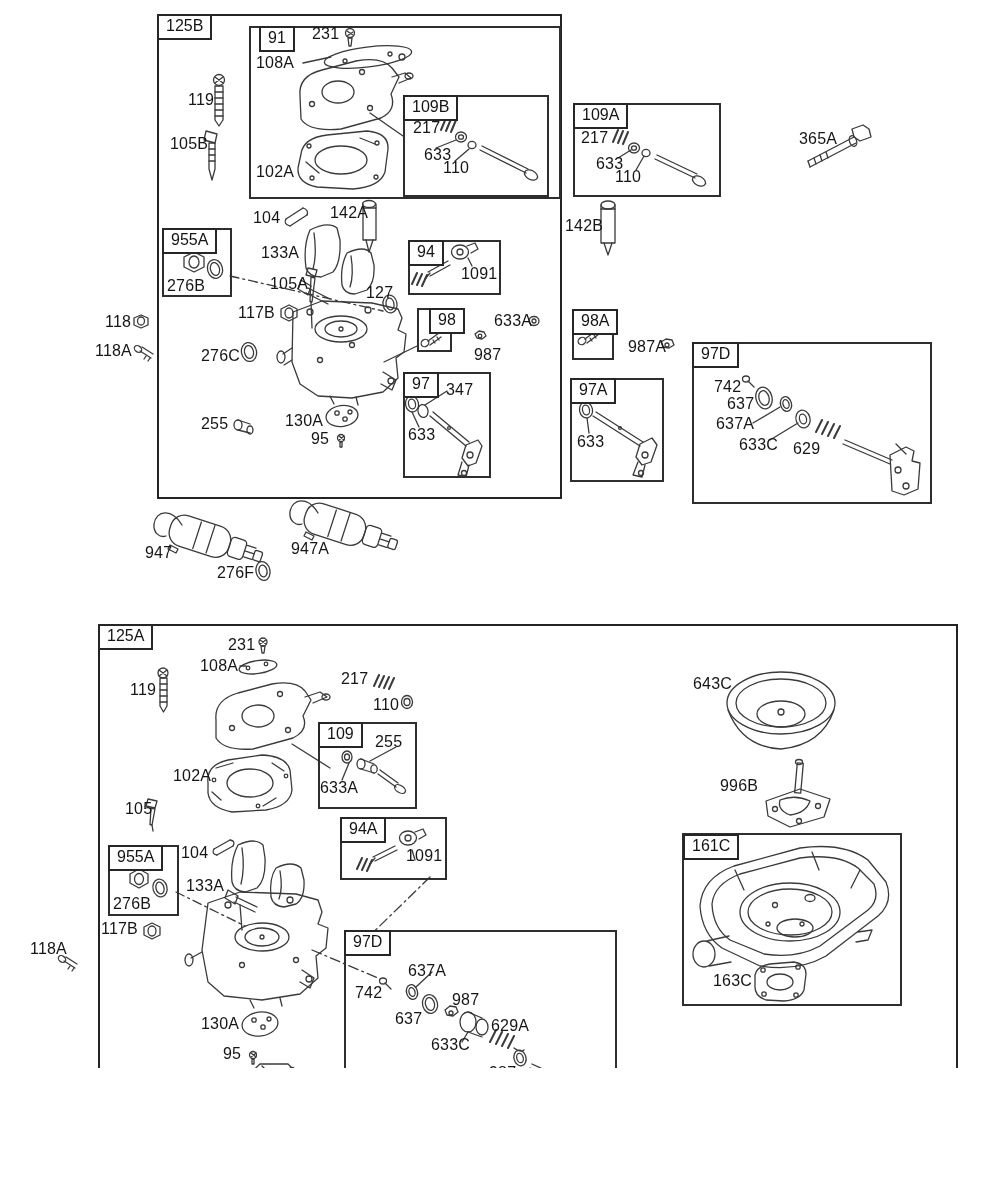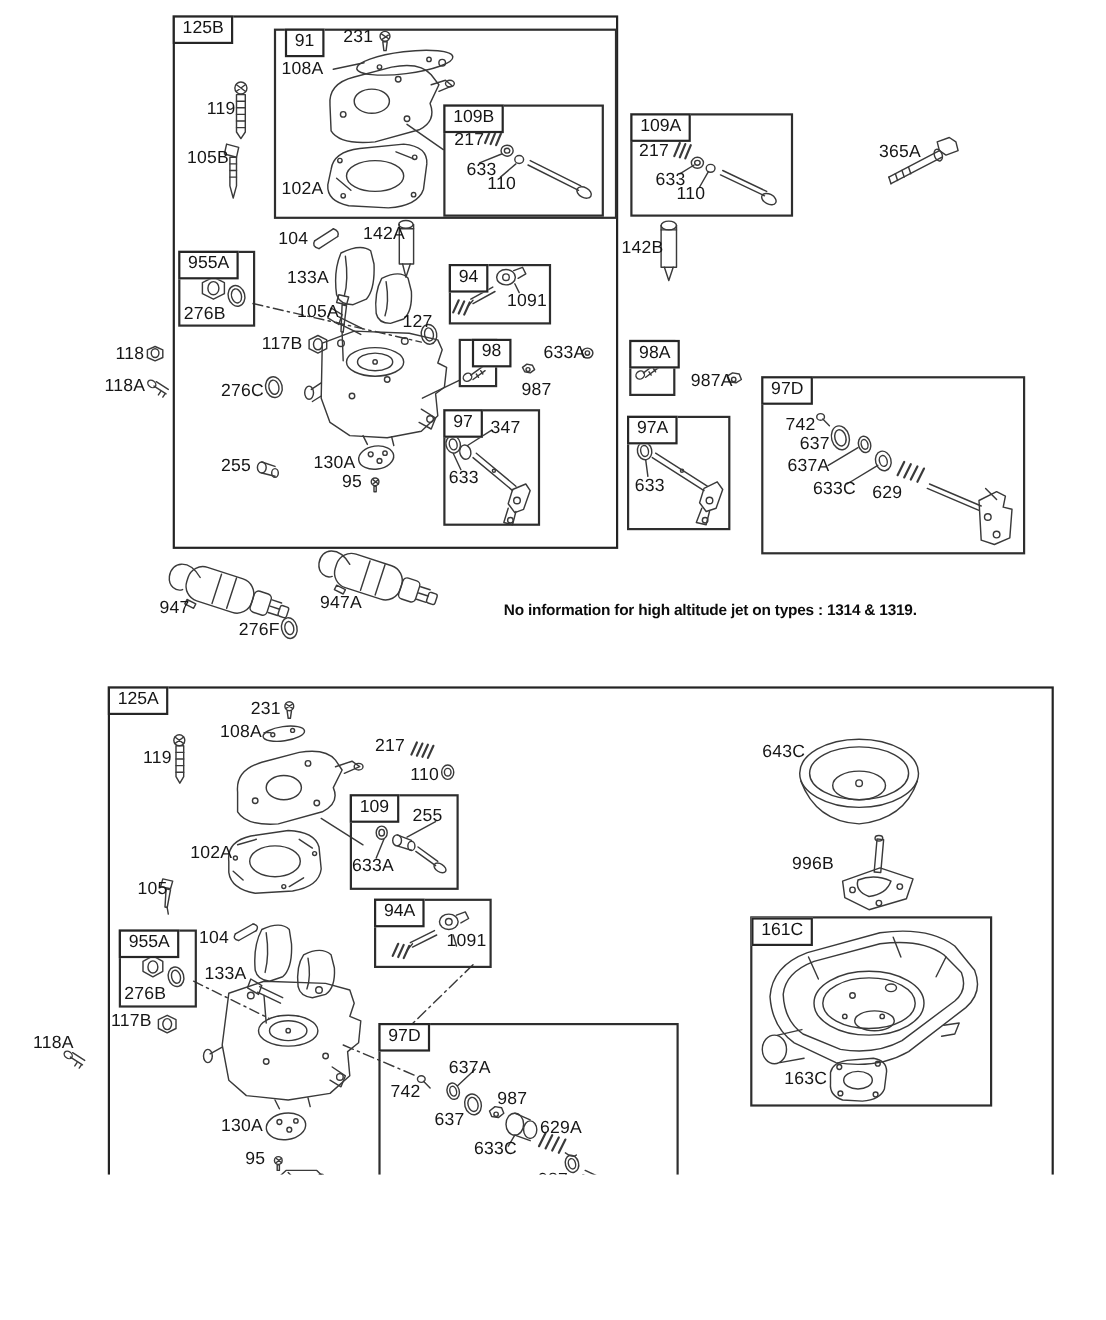--- a/index.html
+++ b/index.html
@@ -556,21 +556,20 @@
 <div class="co" style="left:793px;top:441px">629</div>
 <div class="co" style="left:446px;top:382px">347</div>
 <div class="co" style="left:408px;top:427px">633</div>
 <div class="co" style="left:577px;top:434px">633</div>
 <div class="co" style="left:201px;top:416px">255</div>
 <div class="co" style="left:285px;top:413px">130A</div>
 <div class="co" style="left:311px;top:431px">95</div>
 <div class="co" style="left:145px;top:545px">947</div>
 <div class="co" style="left:217px;top:565px">276F</div>
 <div class="co" style="left:291px;top:541px">947A</div>
-<div class="note" style="left:458px;top:546px">No information for high altitude jet on types : 1314 &amp; 1319.</div>
 
 <div class="co" style="left:228px;top:637px">231</div>
 <div class="co" style="left:200px;top:658px">108A</div>
 <div class="co" style="left:130px;top:682px">119</div>
 <div class="co" style="left:341px;top:671px">217</div>
 <div class="co" style="left:373px;top:697px">110</div>
 <div class="co" style="left:693px;top:676px">643C</div>
 <div class="co" style="left:173px;top:768px">102A</div>
 <div class="co" style="left:375px;top:734px">255</div>
 <div class="co" style="left:320px;top:780px">633A</div>

